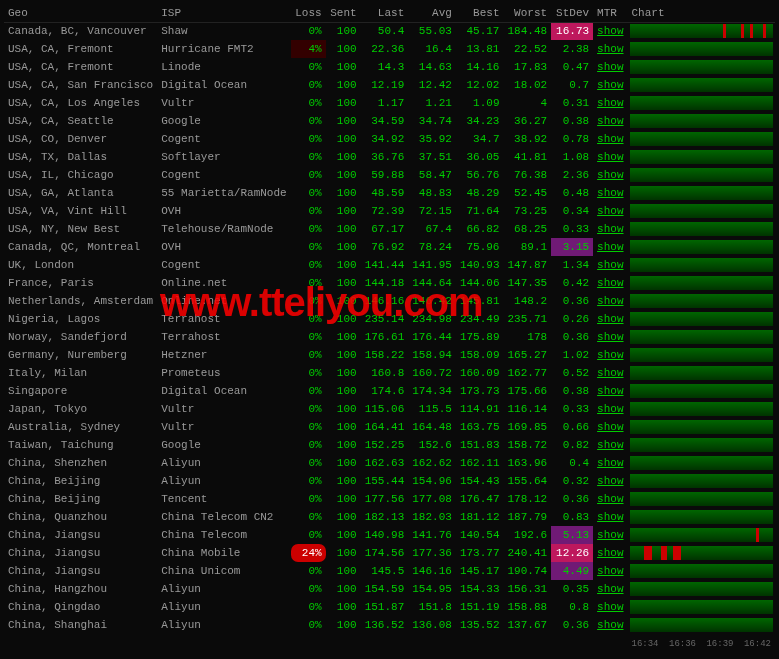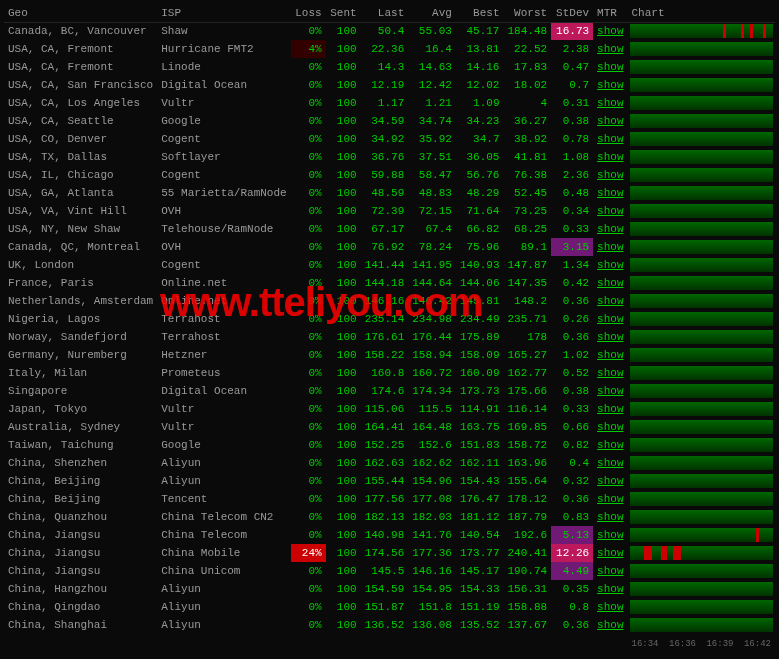--- a/index.html
+++ b/index.html
@@ -60,21 +60,21 @@
     font-size: 9px;
     padding: 2px 2px 0 2px;
   }
   .chart-spike {
     position: absolute;
     top: 0;
     height: 14px;
     background: #cc0000;
   }
   .hl-loss1 { background: #330000; }
-  .hl-loss2 { background: #cc0000; color: #fff; }
+  .hl-loss2 { background: #cc0000; color: #fff; border-radius: 7px; }
   .hl-stdev1 { background: #701a75; }
   .hl-stdev2 { background: #be185d; color: #fff; }
   .watermark {
     position: absolute;
     top: 280px;
     left: 160px;
     color: #ff0000;
     font-size: 40px;
     font-weight: bold;
     font-family: Arial, sans-serif;
@@ -267,21 +267,21 @@
         <td class="num col-avg">72.15</td>
         <td class="num col-best">71.64</td>
         <td class="num col-worst">73.25</td>
         <td class="num col-stdev">0.34</td>
         <td class="col-mtr"><a href="#" class="mtr-link">show</a></td>
         <td class="chart-cell col-chart">
           <div class="chart-bar"></div>
         </td>
       </tr>
       <tr>
-        <td class="geo col-geo">USA, NY, New Shaw</td>
+        <td class="geo col-geo">USA, NY, New Best</td>
         <td class="isp col-isp">Telehouse/RamNode</td>
         <td class="num col-loss">0%</td>
         <td class="num col-sent">100</td>
         <td class="num col-last">67.17</td>
         <td class="num col-avg">67.4</td>
         <td class="num col-best">66.82</td>
         <td class="num col-worst">68.25</td>
         <td class="num col-stdev">0.33</td>
         <td class="col-mtr"><a href="#" class="mtr-link">show</a></td>
         <td class="chart-cell col-chart">

